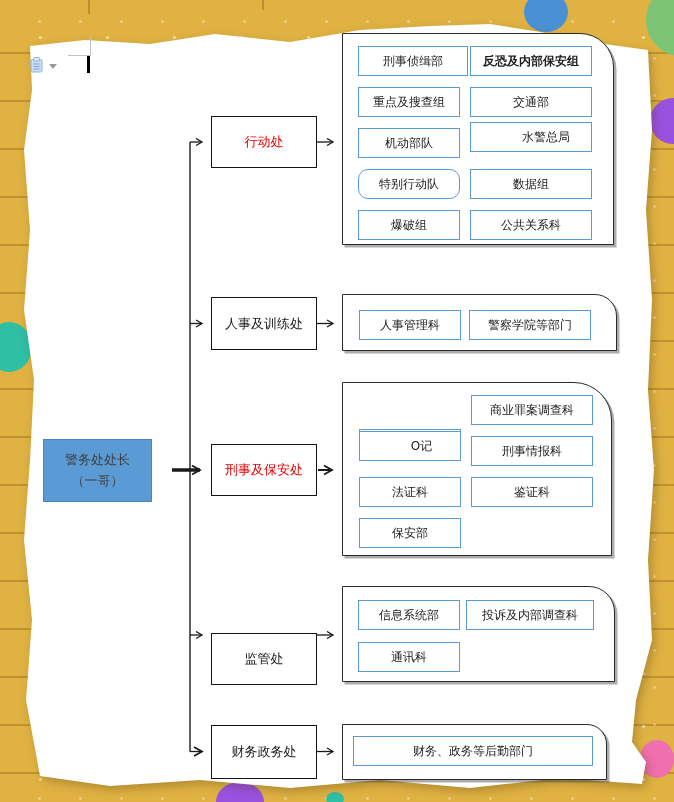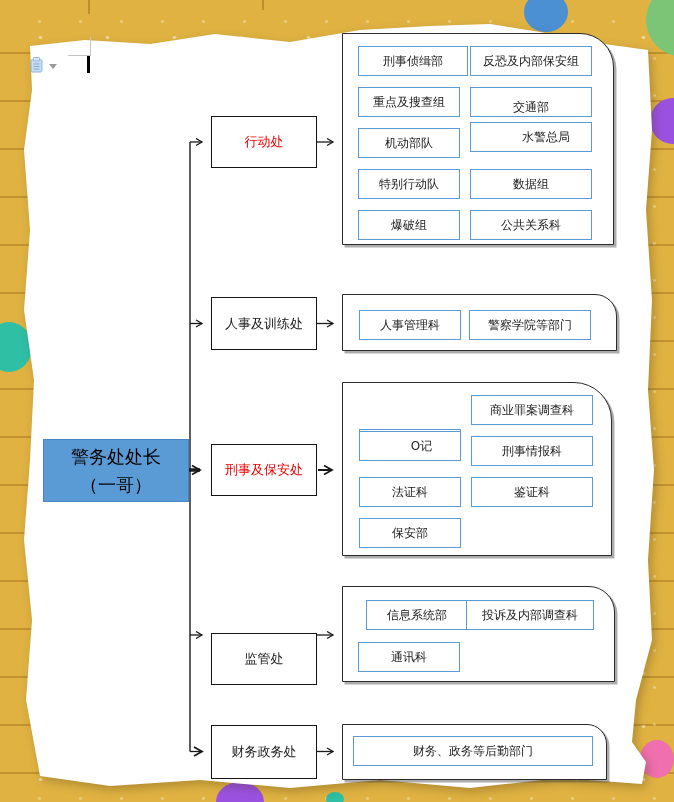--- a/index.html
+++ b/index.html
@@ -16,21 +16,21 @@
   .dot{position:absolute;border-radius:50%;}
   .paper-wrap{position:absolute;inset:0;filter:drop-shadow(3px 4px 5px rgba(70,50,10,0.30));}
   .paper{position:absolute;inset:0;background:#ffffff;
     clip-path:polygon(30px 46px,85px 40px,150px 44px,215px 34px,290px 42px,360px 30px,430px 26px,490px 24px,540px 32px,590px 42px,648px 50px,
       652px 130px,646px 210px,652px 300px,648px 390px,654px 470px,648px 560px,652px 640px,636px 700px,632px 742px,646px 762px,642px 784px,
       560px 778px,470px 788px,380px 780px,290px 788px,200px 780px,110px 786px,40px 776px,
       26px 700px,32px 620px,24px 540px,30px 460px,34px 380px,24px 310px,30px 230px,24px 150px,32px 90px);}
   .chart{position:absolute;inset:0;}
   svg.connectors{position:absolute;left:0;top:0;}
   .node{position:absolute;display:flex;flex-direction:column;align-items:center;justify-content:center;text-align:center;background:#fff;}
-  .root{left:43px;top:439px;width:146px;height:63px;background:#5b9bd5;border:1px solid #4a85c2;color:#000000;font-size:18px;line-height:1.55;}
+  .root{left:43px;top:439px;width:109px;height:63px;background:#5b9bd5;border:1px solid #4a85c2;color:#404040;font-size:13px;line-height:1.55;}
   .branch{left:211px;width:106px;border:1.4px solid #141414;font-size:13px;color:#1a1a1a;}
   .branch.hl{color:#ea0000;}
   .group{position:absolute;background:#fff;border:1.5px solid #2b2b2b;box-shadow:2.5px 2.5px 0 rgba(70,70,70,0.45);}
   .leaf{position:absolute;background:#fff;border:1.2px solid #5b9bd5;display:flex;align-items:center;justify-content:center;
     font-size:12px;color:#1a1a1a;white-space:nowrap;}
   
   .paste-btn{position:absolute;left:30px;top:55px;width:30px;height:20px;display:flex;align-items:center;gap:4px;cursor:pointer;}
   .paste-caret{width:0;height:0;border-left:4px solid transparent;border-right:4px solid transparent;border-top:5px solid #9a9a9a;margin-top:2px;}
   .guide-h{position:absolute;left:68px;top:55px;width:23px;height:1px;background:#c2c2c2;}
   .guide-v{position:absolute;left:90px;top:37px;width:1px;height:19px;background:#c2c2c2;}
@@ -113,36 +113,36 @@
       <span>监管处</span>
     </div>
     <div class="node branch" style="top:725px;height:54px;">
       <span>财务政务处</span>
     </div>
 
     <div class="group" style="left:342px;top:33px;width:272px;height:212px;border-top-right-radius:34px;">
       <div class="leaf" style="left:15px;top:12px;width:110px;height:30px;">
           <span>刑事侦缉部</span>
         </div>
-      <div class="leaf" style="left:127px;top:12px;width:122px;height:30px;">
+      <div class="leaf" style="left:127px;top:12px;width:122px;height:30px;font-weight:bold;">
           <span>反恐及内部保安组</span>
         </div>
       <div class="leaf" style="left:15px;top:53px;width:102px;height:30px;">
           <span>重点及搜查组</span>
         </div>
-      <div class="leaf" style="left:127px;top:53px;width:122px;height:30px;align-items:flex-end;">
+      <div class="leaf" style="left:127px;top:53px;width:122px;height:30px;">
           <span>交通部</span>
         </div>
       <div class="leaf" style="left:15px;top:94px;width:102px;height:30px;">
           <span>机动部队</span>
         </div>
       <div class="leaf" style="left:127px;top:88px;width:122px;height:30px;padding-left:30px;">
           <span>水警总局</span>
         </div>
-      <div class="leaf" style="left:15px;top:135px;width:102px;height:30px;">
+      <div class="leaf" style="left:15px;top:135px;width:102px;height:30px;border-radius:10px;">
           <span>特别行动队</span>
         </div>
       <div class="leaf" style="left:127px;top:135px;width:122px;height:30px;">
           <span>数据组</span>
         </div>
       <div class="leaf" style="left:15px;top:176px;width:102px;height:30px;">
           <span>爆破组</span>
         </div>
       <div class="leaf" style="left:127px;top:176px;width:122px;height:30px;">
           <span>公共关系科</span>
@@ -176,21 +176,21 @@
         </div>
       <div class="leaf" style="left:128px;top:94px;width:122px;height:30px;">
           <span>鉴证科</span>
         </div>
       <div class="leaf" style="left:16px;top:135px;width:102px;height:30px;">
           <span>保安部</span>
         </div>
     </div>
 
     <div class="group" style="left:342px;top:586px;width:273px;height:96px;border-top-right-radius:26px;">
-      <div class="leaf" style="left:15px;top:13px;width:102px;height:30px;margin-left:8px;">
+      <div class="leaf" style="left:15px;top:13px;width:102px;height:30px;">
           <span>信息系统部</span>
         </div>
       <div class="leaf" style="left:123px;top:13px;width:128px;height:30px;">
           <span>投诉及内部调查科</span>
         </div>
       <div class="leaf" style="left:15px;top:55px;width:102px;height:30px;">
           <span>通讯科</span>
         </div>
     </div>
 

